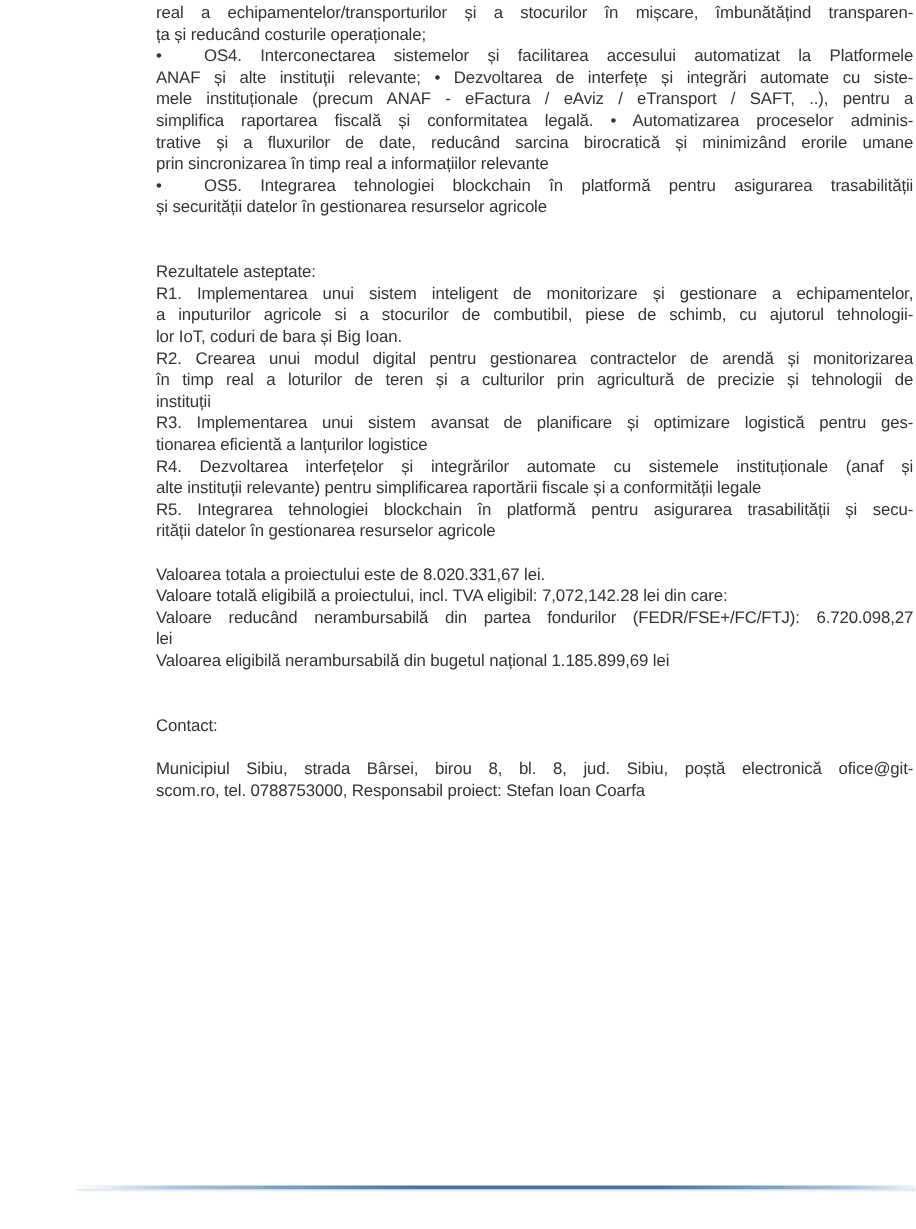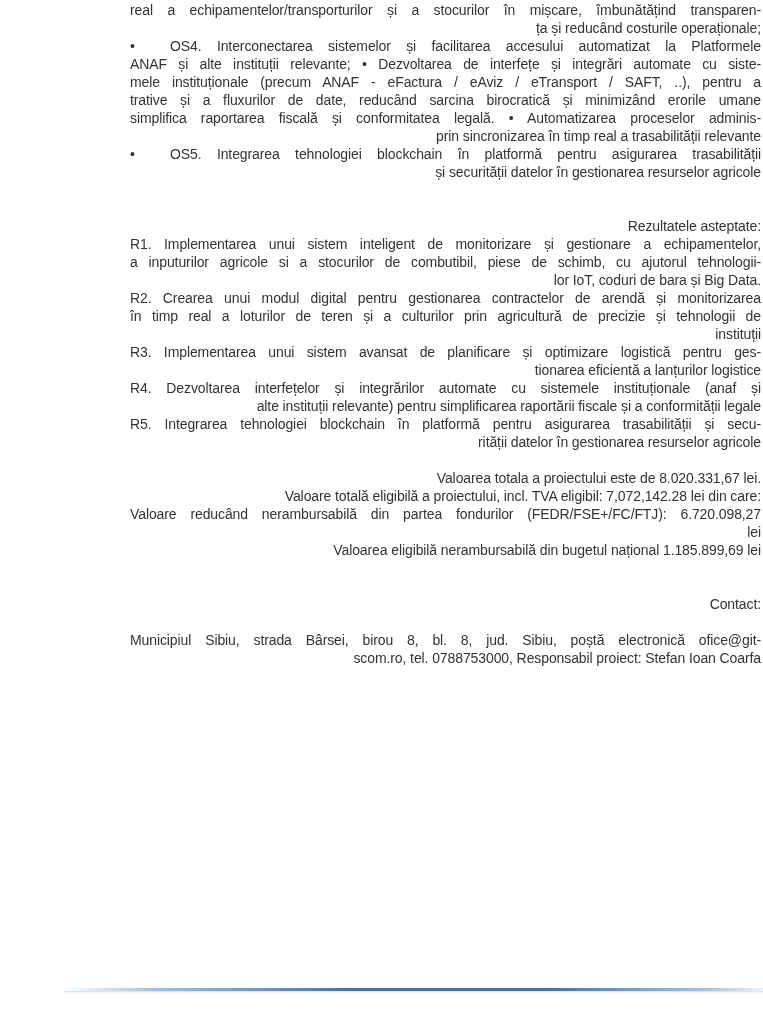--- a/index.html
+++ b/index.html
@@ -22,21 +22,20 @@
     top: 1px;
     width: 631px;
     color: var(--text-color, #333333);
     font-size: 14px;
     line-height: 18px;
     letter-spacing: -0.1px;
   }
   .line {
     height: 18px;
     overflow: hidden;
-    text-align: right;
   }
   .line.j {
     text-align: justify;
     text-align-last: justify;
   }
   .bullet-cell {
     display: inline-block;
     width: 40px;
   }
   .footer-rule {
@@ -59,31 +58,31 @@
 </head>
 <body>
 
 <div class="page">
   <div class="body-text">
       <div class="line j" style="">real a echipamentelor/transporturilor și a stocurilor în mișcare, îmbunătățind transparen-</div>
       <div class="line" style="">ța și reducând costurile operaționale;</div>
       <div class="line j" style=""><span class="bullet-cell">•</span>OS4. Interconectarea sistemelor și facilitarea accesului automatizat la Platformele</div>
       <div class="line j" style="">ANAF și alte instituții relevante; • Dezvoltarea de interfețe și integrări automate cu siste-</div>
       <div class="line j" style="">mele instituționale (precum ANAF - eFactura / eAviz / eTransport / SAFT, ..), pentru a</div>
+      <div class="line j" style="">simplifica raportarea fiscală și conformitatea legală. • Automatizarea proceselor adminis-</div>
       <div class="line j" style="">trative și a fluxurilor de date, reducând sarcina birocratică și minimizând erorile umane</div>
-      <div class="line j" style="">simplifica raportarea fiscală și conformitatea legală. • Automatizarea proceselor adminis-</div>
-      <div class="line" style="">prin sincronizarea în timp real a trasabilității relevante</div>
+      <div class="line" style="">prin sincronizarea în timp real a informațiilor relevante</div>
       <div class="line j" style=""><span class="bullet-cell">•</span>OS5. Integrarea tehnologiei blockchain în platformă pentru asigurarea trasabilității</div>
       <div class="line" style="">și securității datelor în gestionarea resurselor agricole</div>
       <div class="line"></div>
       <div class="line"></div>
       <div class="line" style="">Rezultatele asteptate:</div>
       <div class="line j" style="">R1. Implementarea unui sistem inteligent de monitorizare și gestionare a echipamentelor,</div>
       <div class="line j" style="">a inputurilor agricole si a stocurilor de combutibil, piese de schimb, cu ajutorul tehnologii-</div>
-      <div class="line" style="">lor IoT, coduri de bara și Big Data.</div>
+      <div class="line" style="">lor IoT, coduri de bara și Big Ioan.</div>
       <div class="line j" style="">R2. Crearea unui modul digital pentru gestionarea contractelor de arendă și monitorizarea</div>
       <div class="line j" style="">în timp real a loturilor de teren și a culturilor prin agricultură de precizie și tehnologii de</div>
       <div class="line" style="">instituții</div>
       <div class="line j" style="">R3. Implementarea unui sistem avansat de planificare și optimizare logistică pentru ges-</div>
       <div class="line" style="">tionarea eficientă a lanțurilor logistice</div>
       <div class="line j" style="">R4. Dezvoltarea interfețelor și integrărilor automate cu sistemele instituționale (anaf și</div>
       <div class="line" style="">alte instituții relevante) pentru simplificarea raportării fiscale și a conformității legale</div>
       <div class="line j" style="">R5. Integrarea tehnologiei blockchain în platformă pentru asigurarea trasabilității și secu-</div>
       <div class="line" style="">rității datelor în gestionarea resurselor agricole</div>
       <div class="line"></div>

